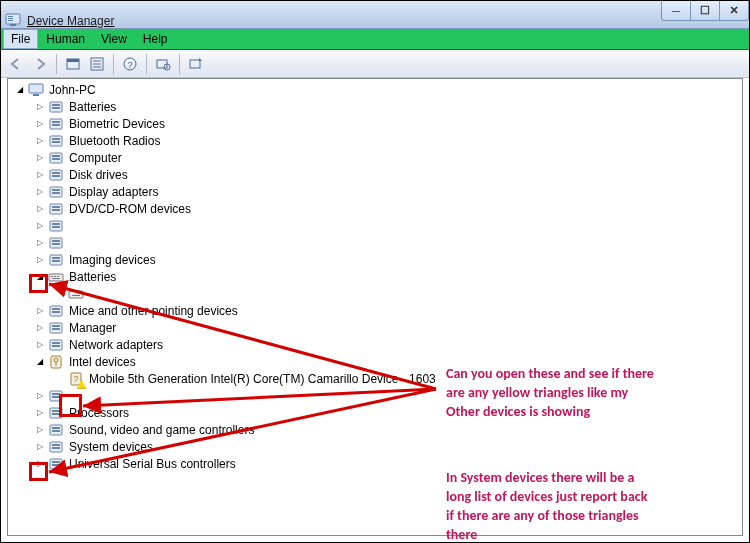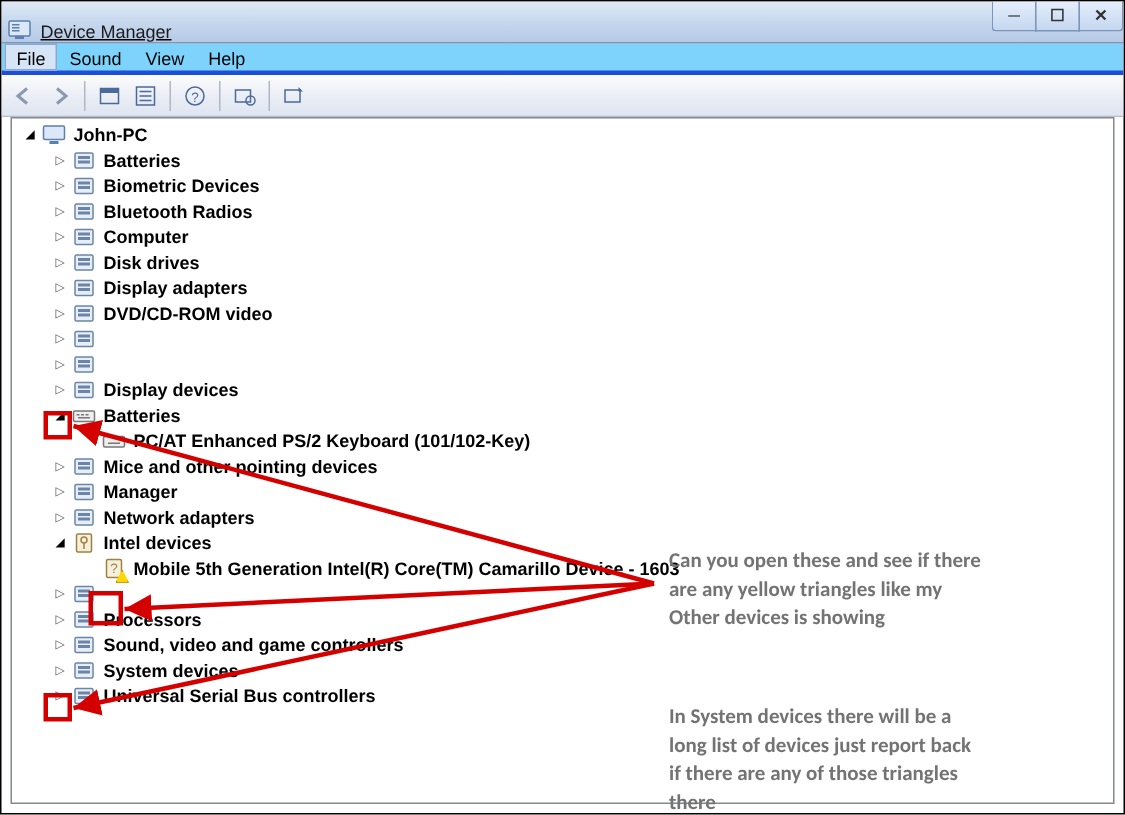--- a/index.html
+++ b/index.html
@@ -38,22 +38,22 @@
     background: linear-gradient(to bottom, #e6eefc, #c4d7ef);
     border: 1px solid #7a96b8; border-top: none;
     display: flex; align-items: center; justify-content: center;
     font-family: Arial; font-size: 11px; font-weight: bold; color: #333;
     margin-left: -1px;
   }
   .win-btn.close { border-bottom-right-radius: 3px; }
   .win-btn.min { border-bottom-left-radius: 3px; }
   .menubar {
     height: 21px;
-    background: #7dd3fc;
-    border-bottom: 3px solid #1d4ed8;
+    background: #22c55e;
+    border-bottom: 1px solid #1d4ed8;
     display: flex; align-items: stretch;
     padding-left: 2px;
   }
   .menu-item {
     padding: 3px 8px 0 8px;
     cursor: default;
   }
   .menu-item.sel {
     border: 1px solid #8aa8d0;
     background: #d6e5f5;
@@ -101,42 +101,41 @@
     cursor: default;
   }
   .toggle.expanded { color: #000; }
   .node-icon {
     width: 16px; height: 16px; margin-right: 3px;
     display: inline-flex; align-items: center; justify-content: center;
     position: relative;
   }
   .node-label {
     padding: 1px 2px;
-    font-weight: bold;
   }
   .indent-1 { padding-left: 4px; }
   .indent-2 { padding-left: 24px; }
   .indent-3 { padding-left: 44px; }
   .warn-badge {
     position: absolute;
     right: -2px; bottom: -2px;
     width: 9px; height: 9px;
     background: #ffd700;
     border: 1px solid #b8860b;
     clip-path: polygon(50% 0%, 100% 100%, 0% 100%);
   }
   
   .anno-box {
     position: absolute;
     border: 3px solid #d40000;
     pointer-events: none;
   }
   .anno-text {
     position: absolute;
-    color: #737373;
+    color: #be185d;
     font-family: Calibri, sans-serif;
     font-size: 14px;
     font-weight: bold;
     line-height: 1.35;
     width: 210px;
     pointer-events: none;
   }
   svg.arrow { position: absolute; pointer-events: none; }
   
   .ico { width:16px; height:16px; }
@@ -157,21 +156,21 @@
   <span class="title">Device Manager</span>
   <div class="win-controls">
     <div class="win-btn min">─</div>
     <div class="win-btn">☐</div>
     <div class="win-btn close">✕</div>
   </div>
 </div>
 
 <div class="menubar">
   <div class="menu-item sel">File</div>
-  <div class="menu-item">Sound</div>
+  <div class="menu-item">Human</div>
   <div class="menu-item">View</div>
   <div class="menu-item">Help</div>
 </div>
 
 <div class="toolbar">
   <div class="tb-btn">
       <svg class="ico" viewBox="0 0 16 16">
         <path d="M10 3 L4 8 L10 13" fill="none" stroke="#8a99b0" stroke-width="2"></path>
       </svg>
     </div>
@@ -300,52 +299,52 @@
       </div>
       <div class="node indent-2">
         <span class="toggle">▷</span>
         <span class="node-icon">
           <svg class="ico" viewBox="0 0 16 16">
             <rect x="2" y="3" width="12" height="10" rx="1" fill="#e8eef7" stroke="#6a85a8"></rect>
             <rect x="4" y="5" width="8" height="2" fill="#6a85a8"></rect>
             <rect x="4" y="8" width="8" height="2" fill="#6a85a8"></rect>
           </svg>
         </span>
-        <span class="node-label">DVD/CD-ROM video</span>
-      </div>
-      <div class="node indent-2">
-        <span class="toggle">▷</span>
-        <span class="node-icon">
-          <svg class="ico" viewBox="0 0 16 16">
-            <rect x="2" y="3" width="12" height="10" rx="1" fill="#e8eef7" stroke="#6a85a8"></rect>
-            <rect x="4" y="5" width="8" height="2" fill="#6a85a8"></rect>
-            <rect x="4" y="8" width="8" height="2" fill="#6a85a8"></rect>
-          </svg>
-        </span>
-      </div>
-      <div class="node indent-2">
-        <span class="toggle">▷</span>
-        <span class="node-icon">
-          <svg class="ico" viewBox="0 0 16 16">
-            <rect x="2" y="3" width="12" height="10" rx="1" fill="#e8eef7" stroke="#6a85a8"></rect>
-            <rect x="4" y="5" width="8" height="2" fill="#6a85a8"></rect>
-            <rect x="4" y="8" width="8" height="2" fill="#6a85a8"></rect>
-          </svg>
-        </span>
-      </div>
-      <div class="node indent-2">
-        <span class="toggle">▷</span>
-        <span class="node-icon">
-          <svg class="ico" viewBox="0 0 16 16">
-            <rect x="2" y="3" width="12" height="10" rx="1" fill="#e8eef7" stroke="#6a85a8"></rect>
-            <rect x="4" y="5" width="8" height="2" fill="#6a85a8"></rect>
-            <rect x="4" y="8" width="8" height="2" fill="#6a85a8"></rect>
-          </svg>
-        </span>
-        <span class="node-label">Display devices</span>
+        <span class="node-label">DVD/CD-ROM devices</span>
+      </div>
+      <div class="node indent-2">
+        <span class="toggle">▷</span>
+        <span class="node-icon">
+          <svg class="ico" viewBox="0 0 16 16">
+            <rect x="2" y="3" width="12" height="10" rx="1" fill="#e8eef7" stroke="#6a85a8"></rect>
+            <rect x="4" y="5" width="8" height="2" fill="#6a85a8"></rect>
+            <rect x="4" y="8" width="8" height="2" fill="#6a85a8"></rect>
+          </svg>
+        </span>
+      </div>
+      <div class="node indent-2">
+        <span class="toggle">▷</span>
+        <span class="node-icon">
+          <svg class="ico" viewBox="0 0 16 16">
+            <rect x="2" y="3" width="12" height="10" rx="1" fill="#e8eef7" stroke="#6a85a8"></rect>
+            <rect x="4" y="5" width="8" height="2" fill="#6a85a8"></rect>
+            <rect x="4" y="8" width="8" height="2" fill="#6a85a8"></rect>
+          </svg>
+        </span>
+      </div>
+      <div class="node indent-2">
+        <span class="toggle">▷</span>
+        <span class="node-icon">
+          <svg class="ico" viewBox="0 0 16 16">
+            <rect x="2" y="3" width="12" height="10" rx="1" fill="#e8eef7" stroke="#6a85a8"></rect>
+            <rect x="4" y="5" width="8" height="2" fill="#6a85a8"></rect>
+            <rect x="4" y="8" width="8" height="2" fill="#6a85a8"></rect>
+          </svg>
+        </span>
+        <span class="node-label">Imaging devices</span>
       </div>
 
     <div class="node indent-2">
       <span class="toggle expanded">◢</span>
       <span class="node-icon">
           <svg class="ico" viewBox="0 0 16 16">
             <rect x="1" y="5" width="14" height="7" rx="1" fill="#eee" stroke="#777"></rect>
             <rect x="3" y="7" width="2" height="1" fill="#777"></rect>
             <rect x="6" y="7" width="2" height="1" fill="#777"></rect>
             <rect x="9" y="7" width="2" height="1" fill="#777"></rect>
@@ -355,21 +354,20 @@
       <span class="node-label">Batteries</span>
     </div>
     <div class="node indent-3">
       <span class="toggle"></span>
       <span class="node-icon">
           <svg class="ico" viewBox="0 0 16 16">
             <rect x="1" y="5" width="14" height="7" rx="1" fill="#eee" stroke="#777"></rect>
             <rect x="4" y="9" width="8" height="1" fill="#777"></rect>
           </svg>
         </span>
-      <span class="node-label">PC/AT Enhanced PS/2 Keyboard (101/102-Key)</span>
     </div>
 
     <div class="node indent-2">
         <span class="toggle">▷</span>
         <span class="node-icon">
           <svg class="ico" viewBox="0 0 16 16">
             <rect x="2" y="3" width="12" height="10" rx="1" fill="#e8eef7" stroke="#6a85a8"></rect>
             <rect x="4" y="5" width="8" height="2" fill="#6a85a8"></rect>
             <rect x="4" y="8" width="8" height="2" fill="#6a85a8"></rect>
           </svg>

